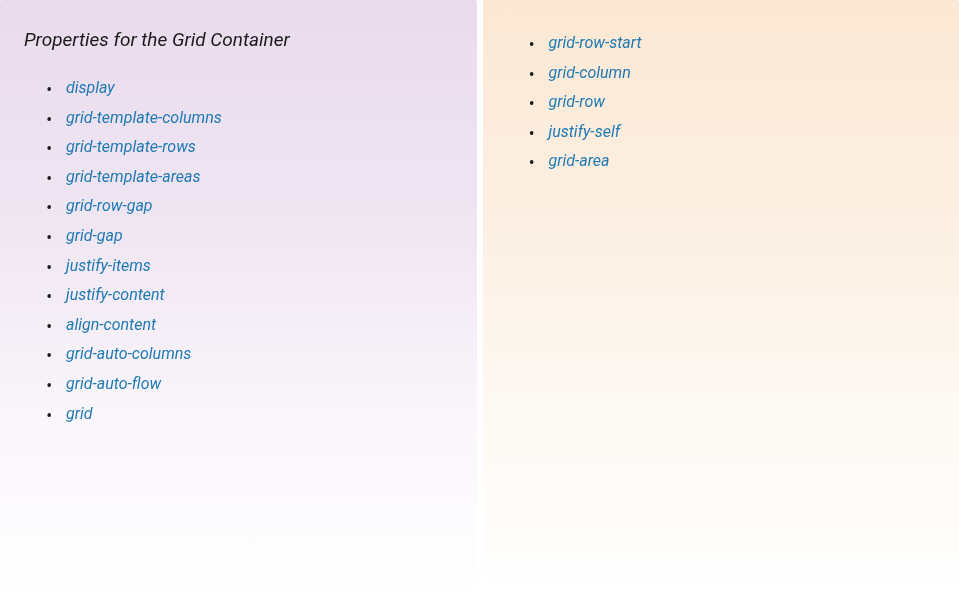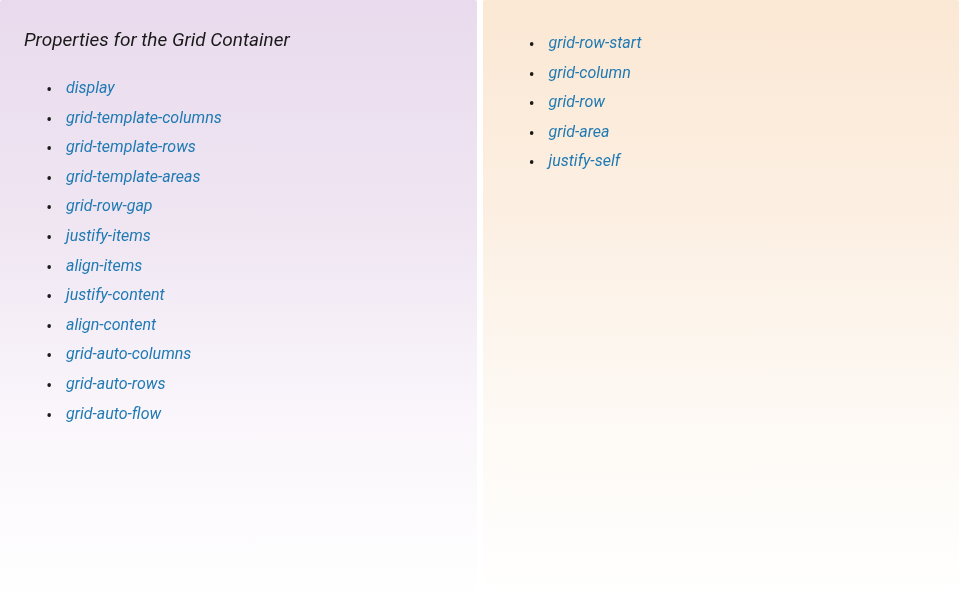--- a/index.html
+++ b/index.html
@@ -63,31 +63,31 @@
 <body>
 
 <div class="panel panel-container">
   <h2 class="panel-heading">Properties for the Grid Container</h2>
   <ul class="prop-list">
       <li><a>display</a></li>
       <li><a>grid-template-columns</a></li>
       <li><a>grid-template-rows</a></li>
       <li><a>grid-template-areas</a></li>
       <li><a>grid-row-gap</a></li>
+      <li><a>grid-gap</a></li>
       <li><a>justify-items</a></li>
-      <li><a>align-items</a></li>
       <li><a>justify-content</a></li>
       <li><a>align-content</a></li>
       <li><a>grid-auto-columns</a></li>
-      <li><a>grid-auto-rows</a></li>
       <li><a>grid-auto-flow</a></li>
+      <li><a>grid</a></li>
     </ul>
 </div>
 
 <div class="panel panel-items">
   <ul class="prop-list">
       <li><a>grid-row-start</a></li>
       <li><a>grid-column</a></li>
       <li><a>grid-row</a></li>
+      <li><a>justify-self</a></li>
       <li><a>grid-area</a></li>
-      <li><a>justify-self</a></li>
     </ul>
 </div>
 
 </body></html>

